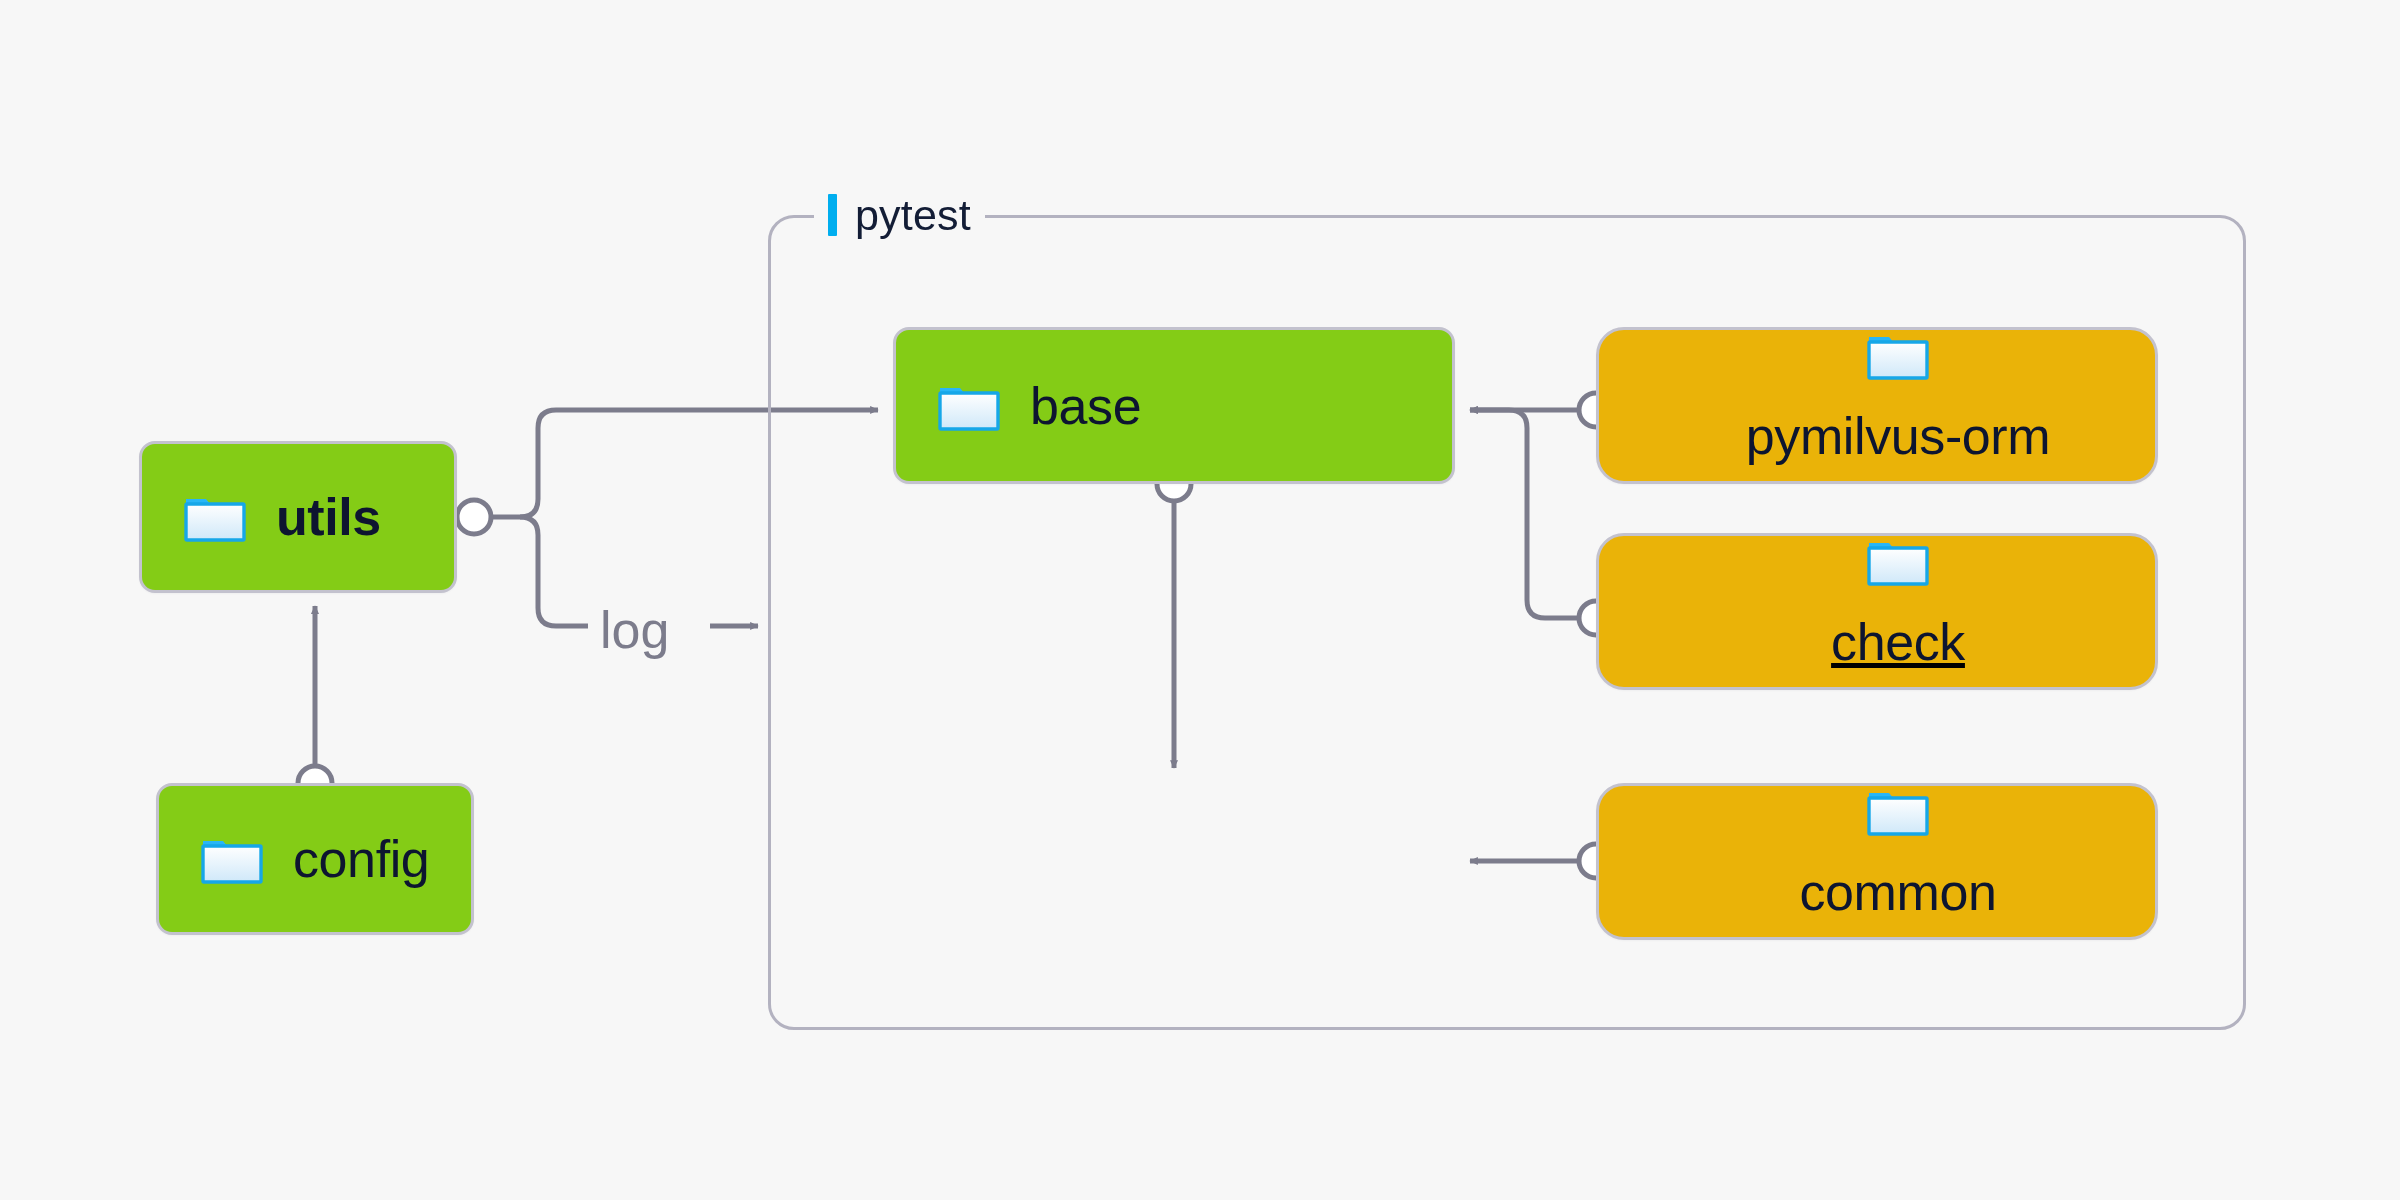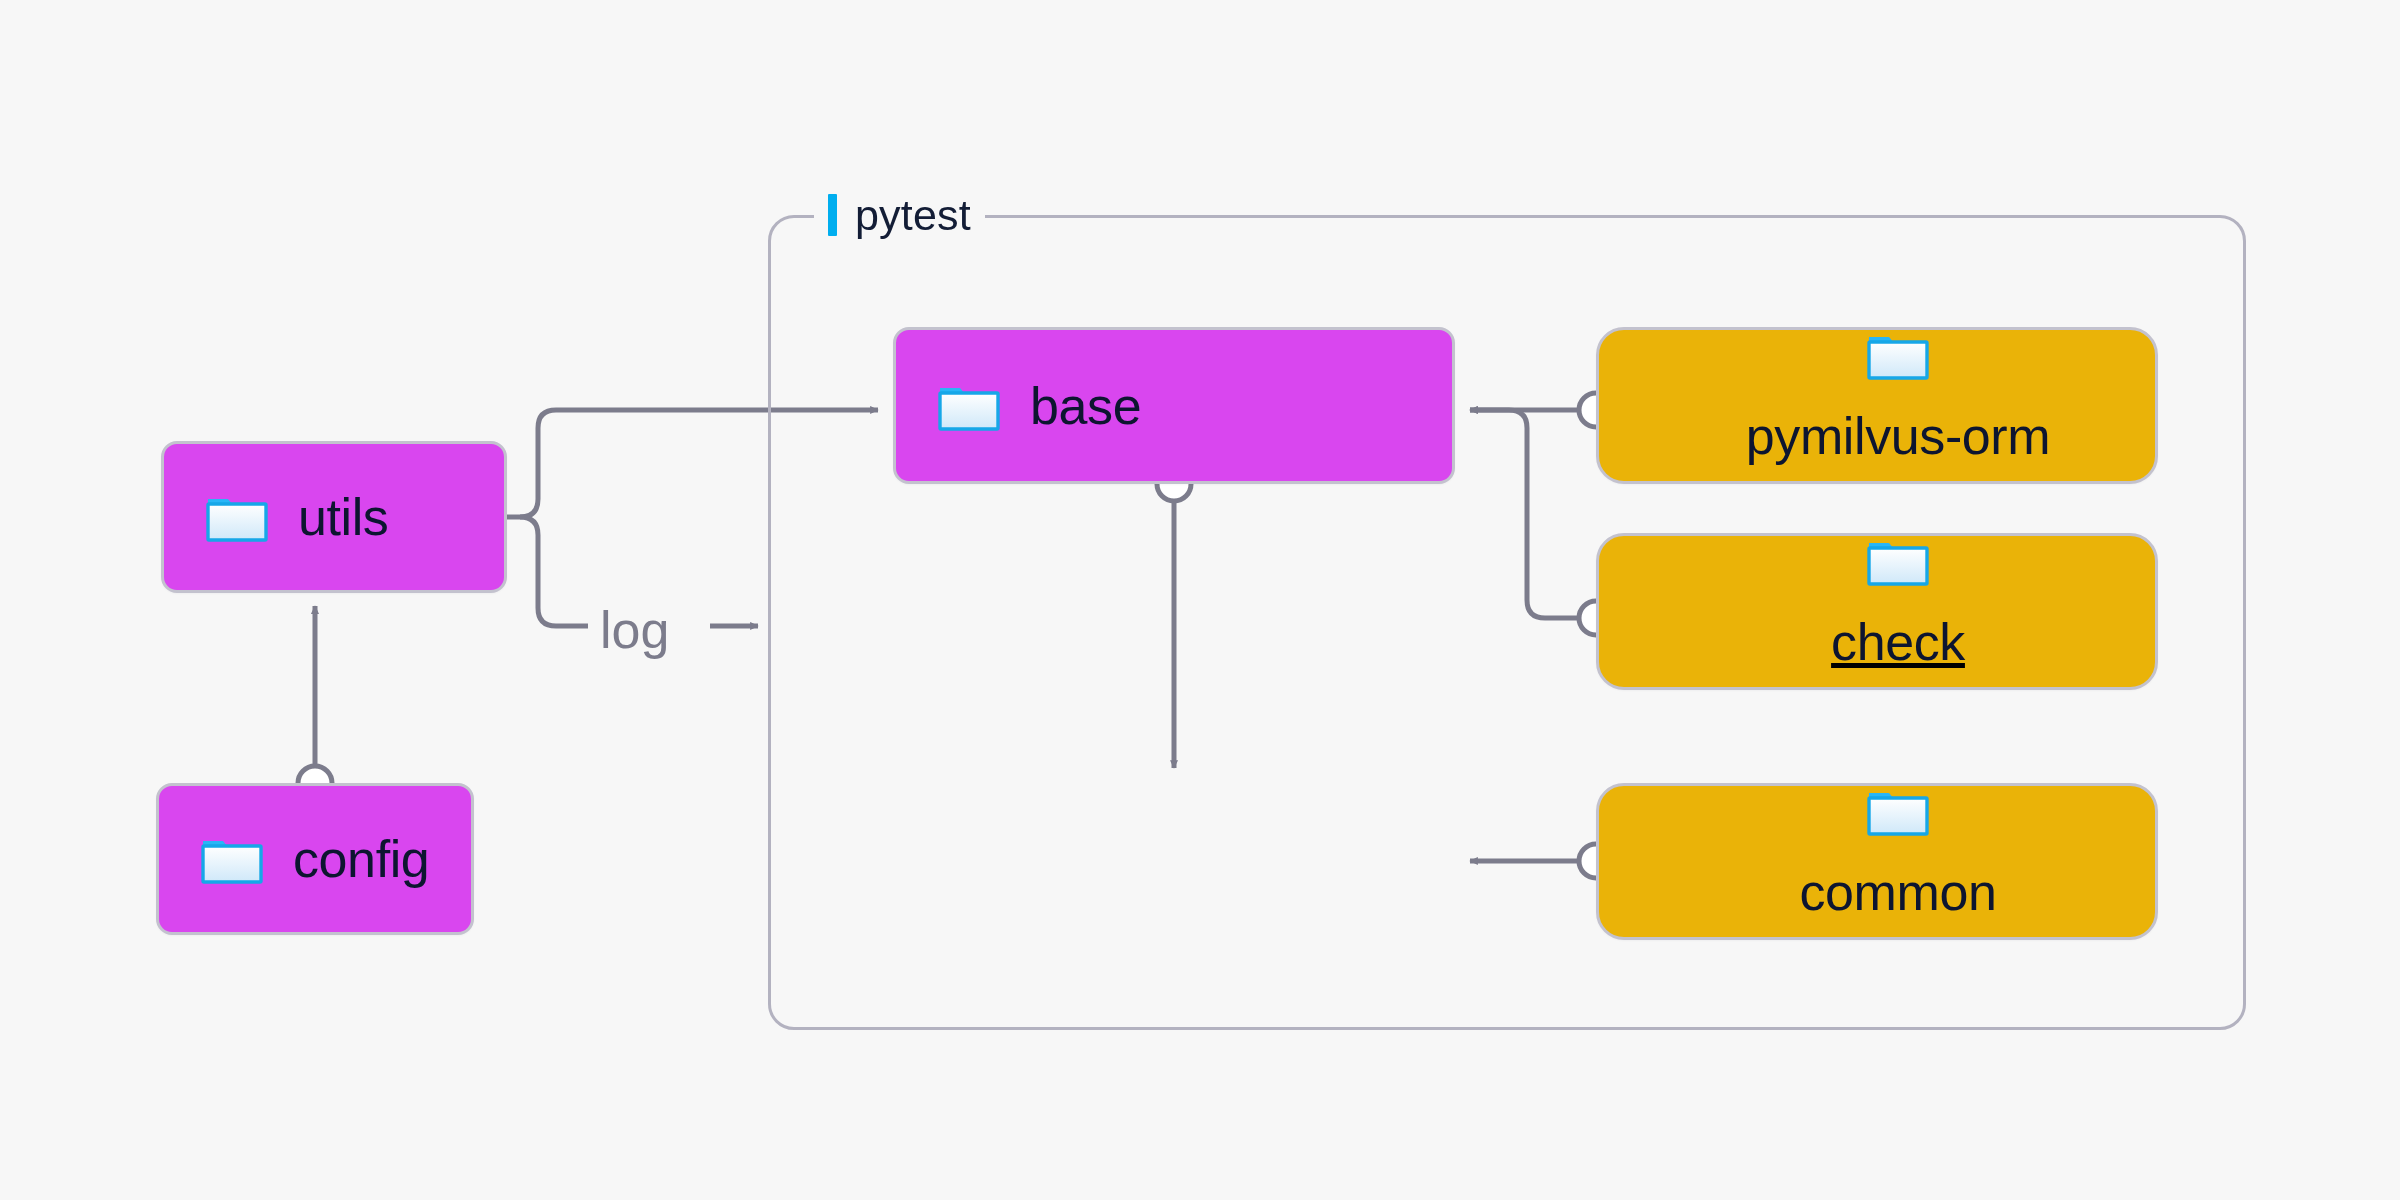--- a/index.html
+++ b/index.html
@@ -54,21 +54,21 @@
     letter-spacing: 0.2px;
     white-space: nowrap;
   }
 
   
   .node {
     position: absolute;
     box-sizing: border-box;
     display: flex;
     align-items: center;
-    background: #d946ef;
+    background: #84cc16;
     border: 3px solid #c3c2ce;
     border-radius: 16px;
     box-shadow: 0 1px 2px rgba(20,24,45,0.035);
     padding-left: 42px;
     gap: 30px;
   }
   .node.soft {
     background: #eab308;
     border-radius: 28px;
     flex-direction: column;
@@ -147,21 +147,21 @@
   </svg>
 
   <div class="group-box" id="group-pytest" style="left: 768px; top: 215px; width: 1478px; height: 815px;"></div>
   <div class="group-label" id="group-pytest-label" style="left: 814px; top: 187px;">
     <span class="group-accent"></span>
     <span class="group-label-text">pytest</span>
   </div>
 
   <div class="edge-label" id="label-log" style="left:600px; top:604px;">log</div>
 
-  <div class="node" id="node-utils" style="left: 161px; top: 441px; width: 346px; height: 152px;">
+  <div class="node" id="node-utils" style="left: 139px; top: 441px; width: 318px; height: 152px; font-weight: bold;">
     <svg class="folder-icon" viewBox="0 0 62 50">
       <defs>
           <linearGradient id="fg-utils" x1="0" y1="0" x2="0" y2="1">
         <stop offset="0" stop-color="#ffffff"></stop>
         <stop offset="1" stop-color="#cfe8f9"></stop>
       </linearGradient>
         </defs>
       <path d="M2 7 h20 l5 6 h33 v6 H2 z" fill="#29b6f6"></path>
       <rect x="2" y="12" width="58" height="36" rx="1" fill="url(#fg-utils)" stroke="#16a7e8" stroke-width="3.4"></rect>
     </svg>

